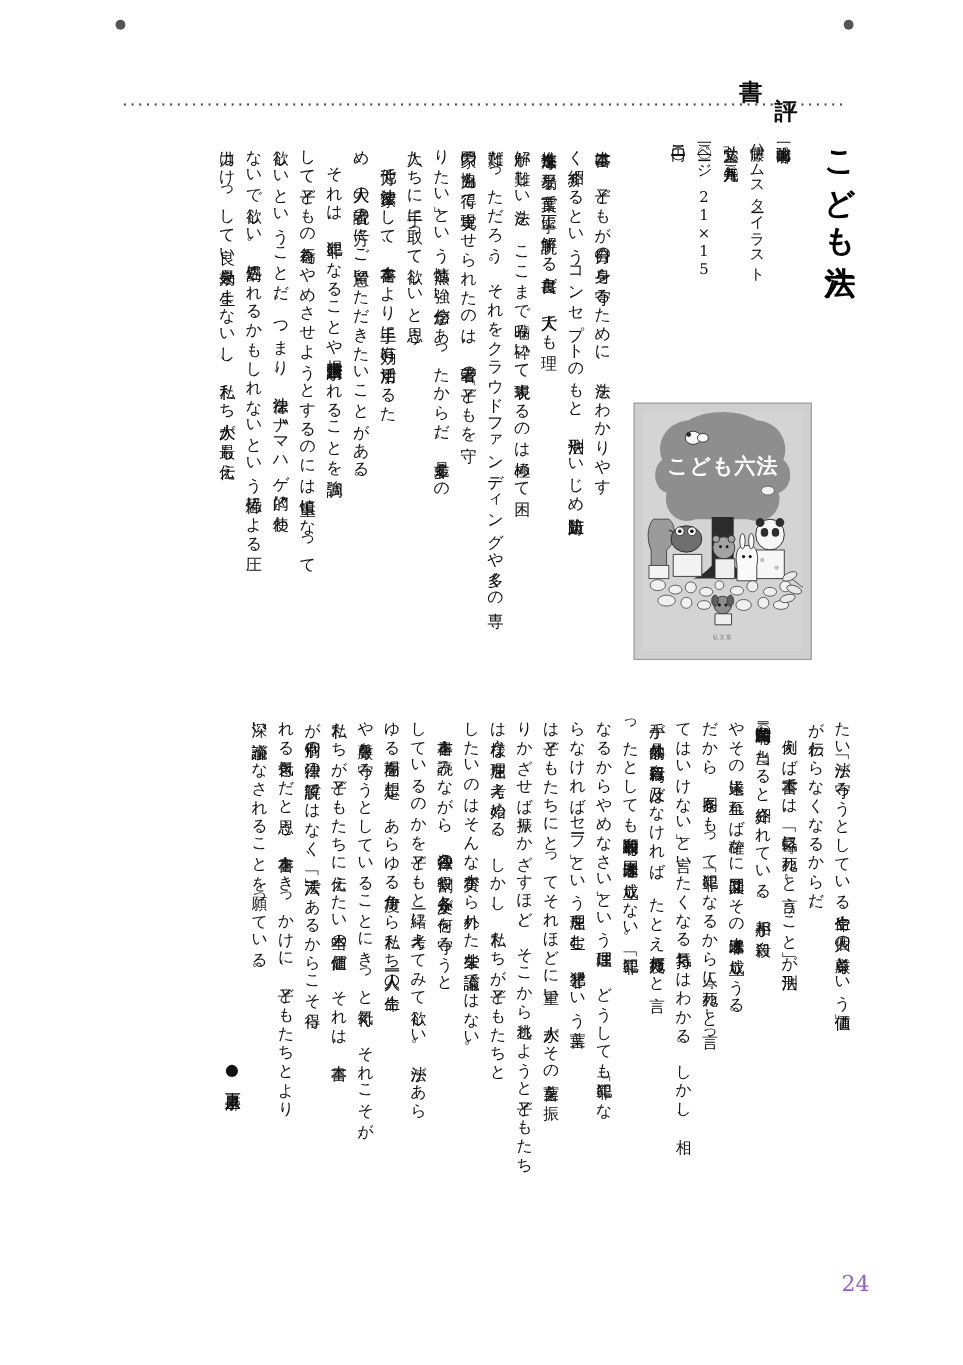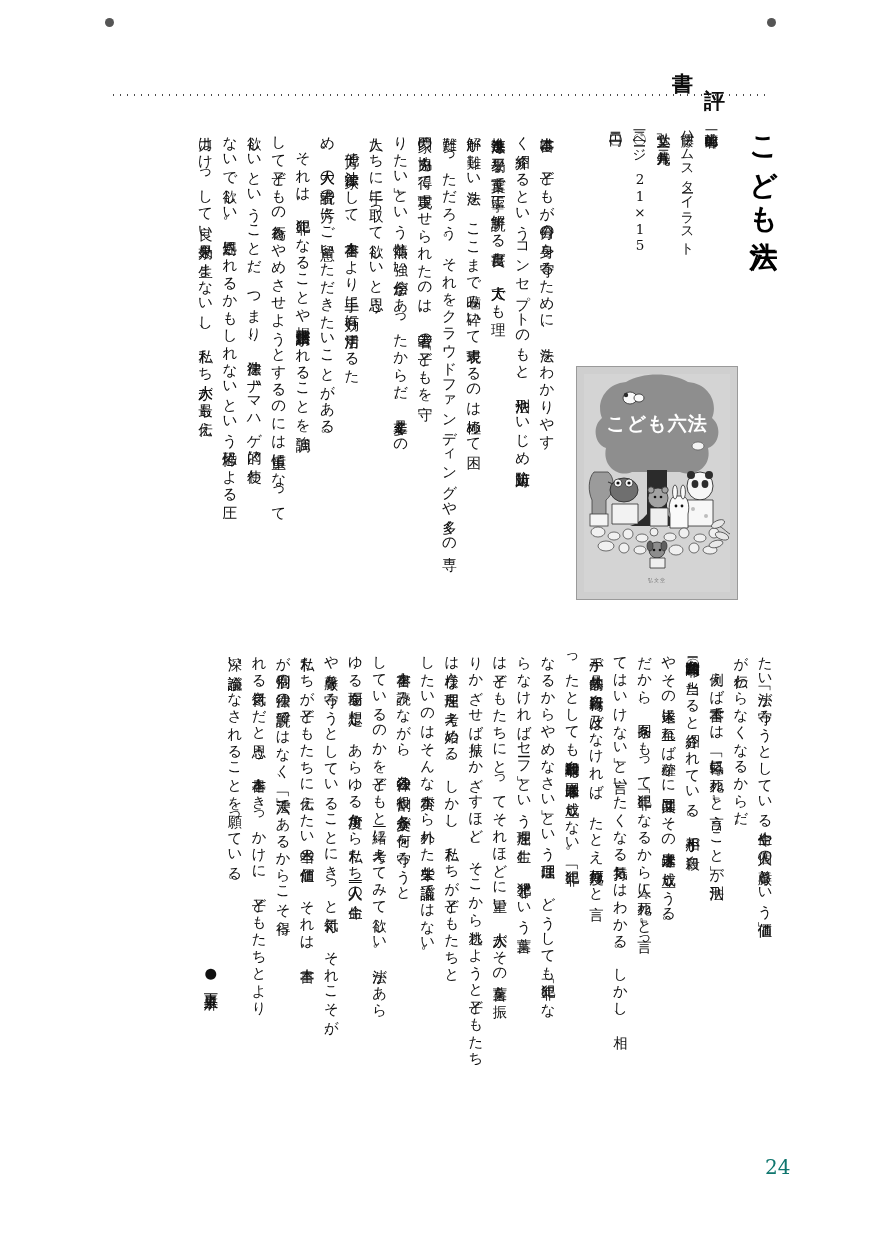--- a/index.html
+++ b/index.html
@@ -75,21 +75,21 @@
     font-size:14.6px;line-height:1.0;letter-spacing:0.055em;
     height:100%;width:24.4px;flex:0 0 24.4px;
     color:#111;white-space:pre-wrap;
     font-family:"DejaVu Serif","Liberation Serif",serif;
   }
   .body-lower .col{font-size:14.4px;width:24.1px;flex:0 0 24.1px;}
 
   
   .folio{
     position:absolute;left:765px;top:1155px;
-    font-size:20px;font-family:"DejaVu Serif","Liberation Serif",serif;color:#0f766e;
+    font-size:20px;font-family:"DejaVu Serif","Liberation Serif",serif;color:#8b5cf6;
   }
 </style>
 </head>
 <body>
 
 <div class="page">
 
   <div class="header-band">
     <div class="dotted-rule"></div>
     <div class="section-mark">

